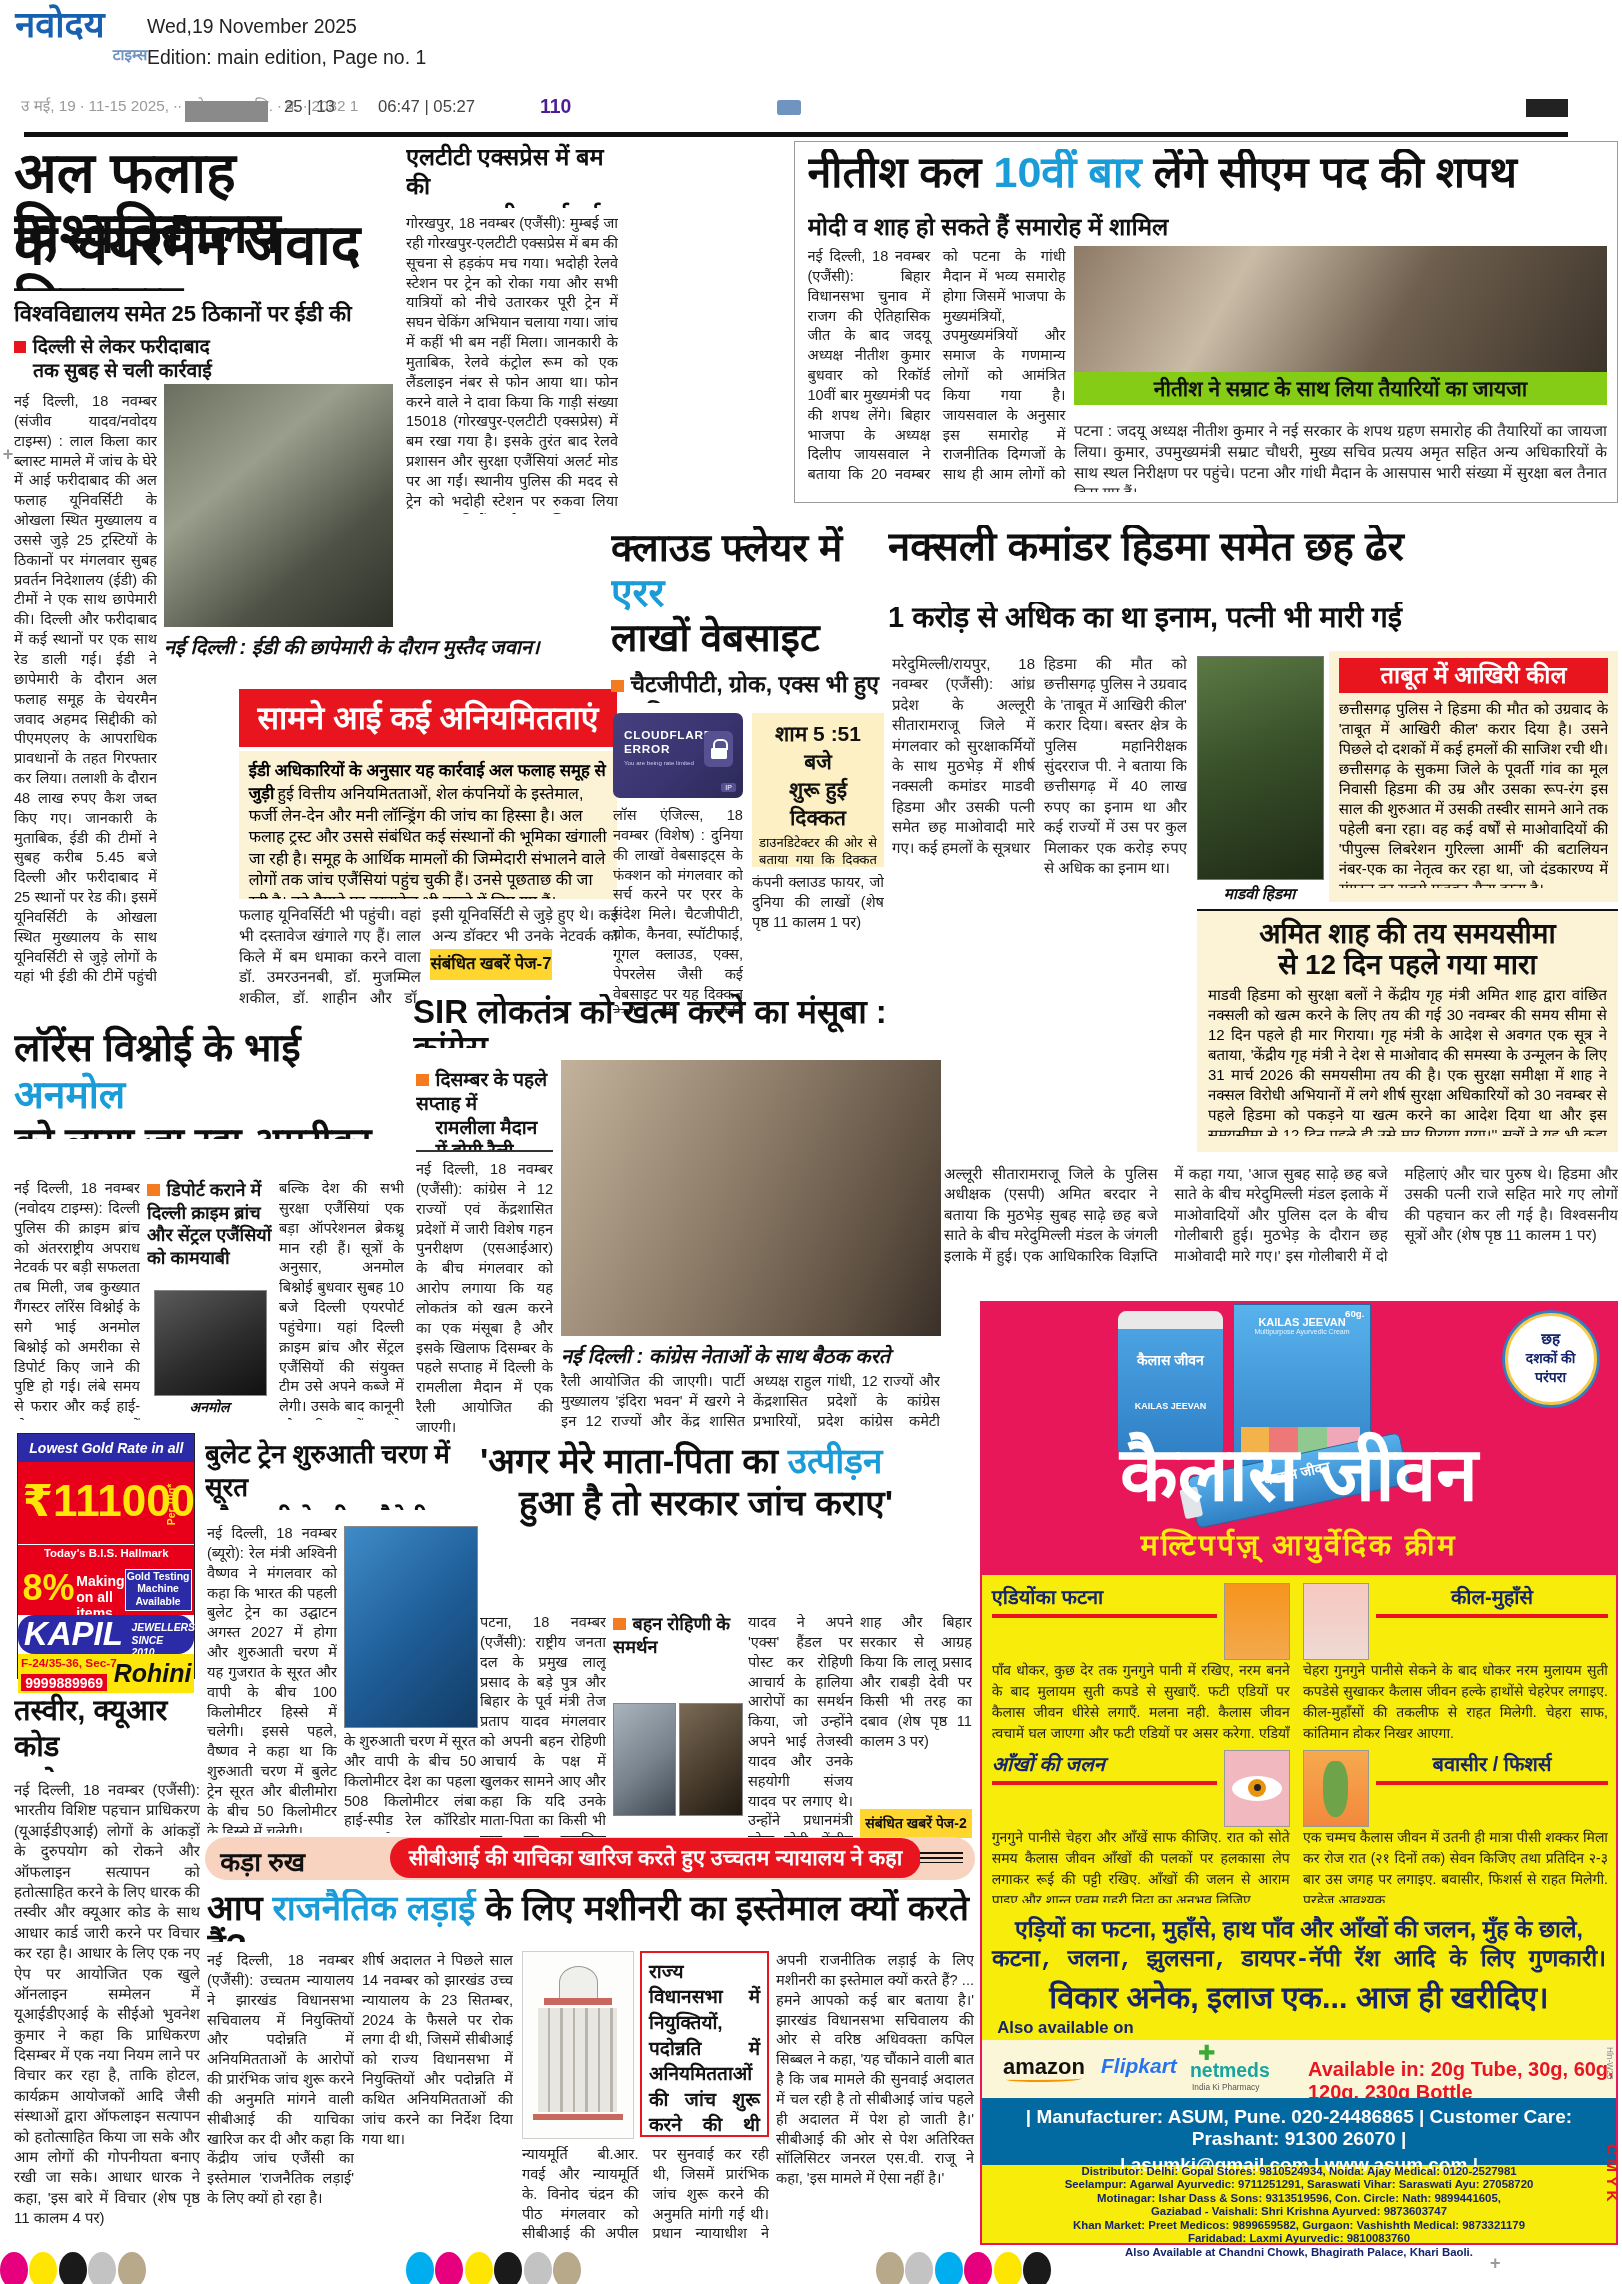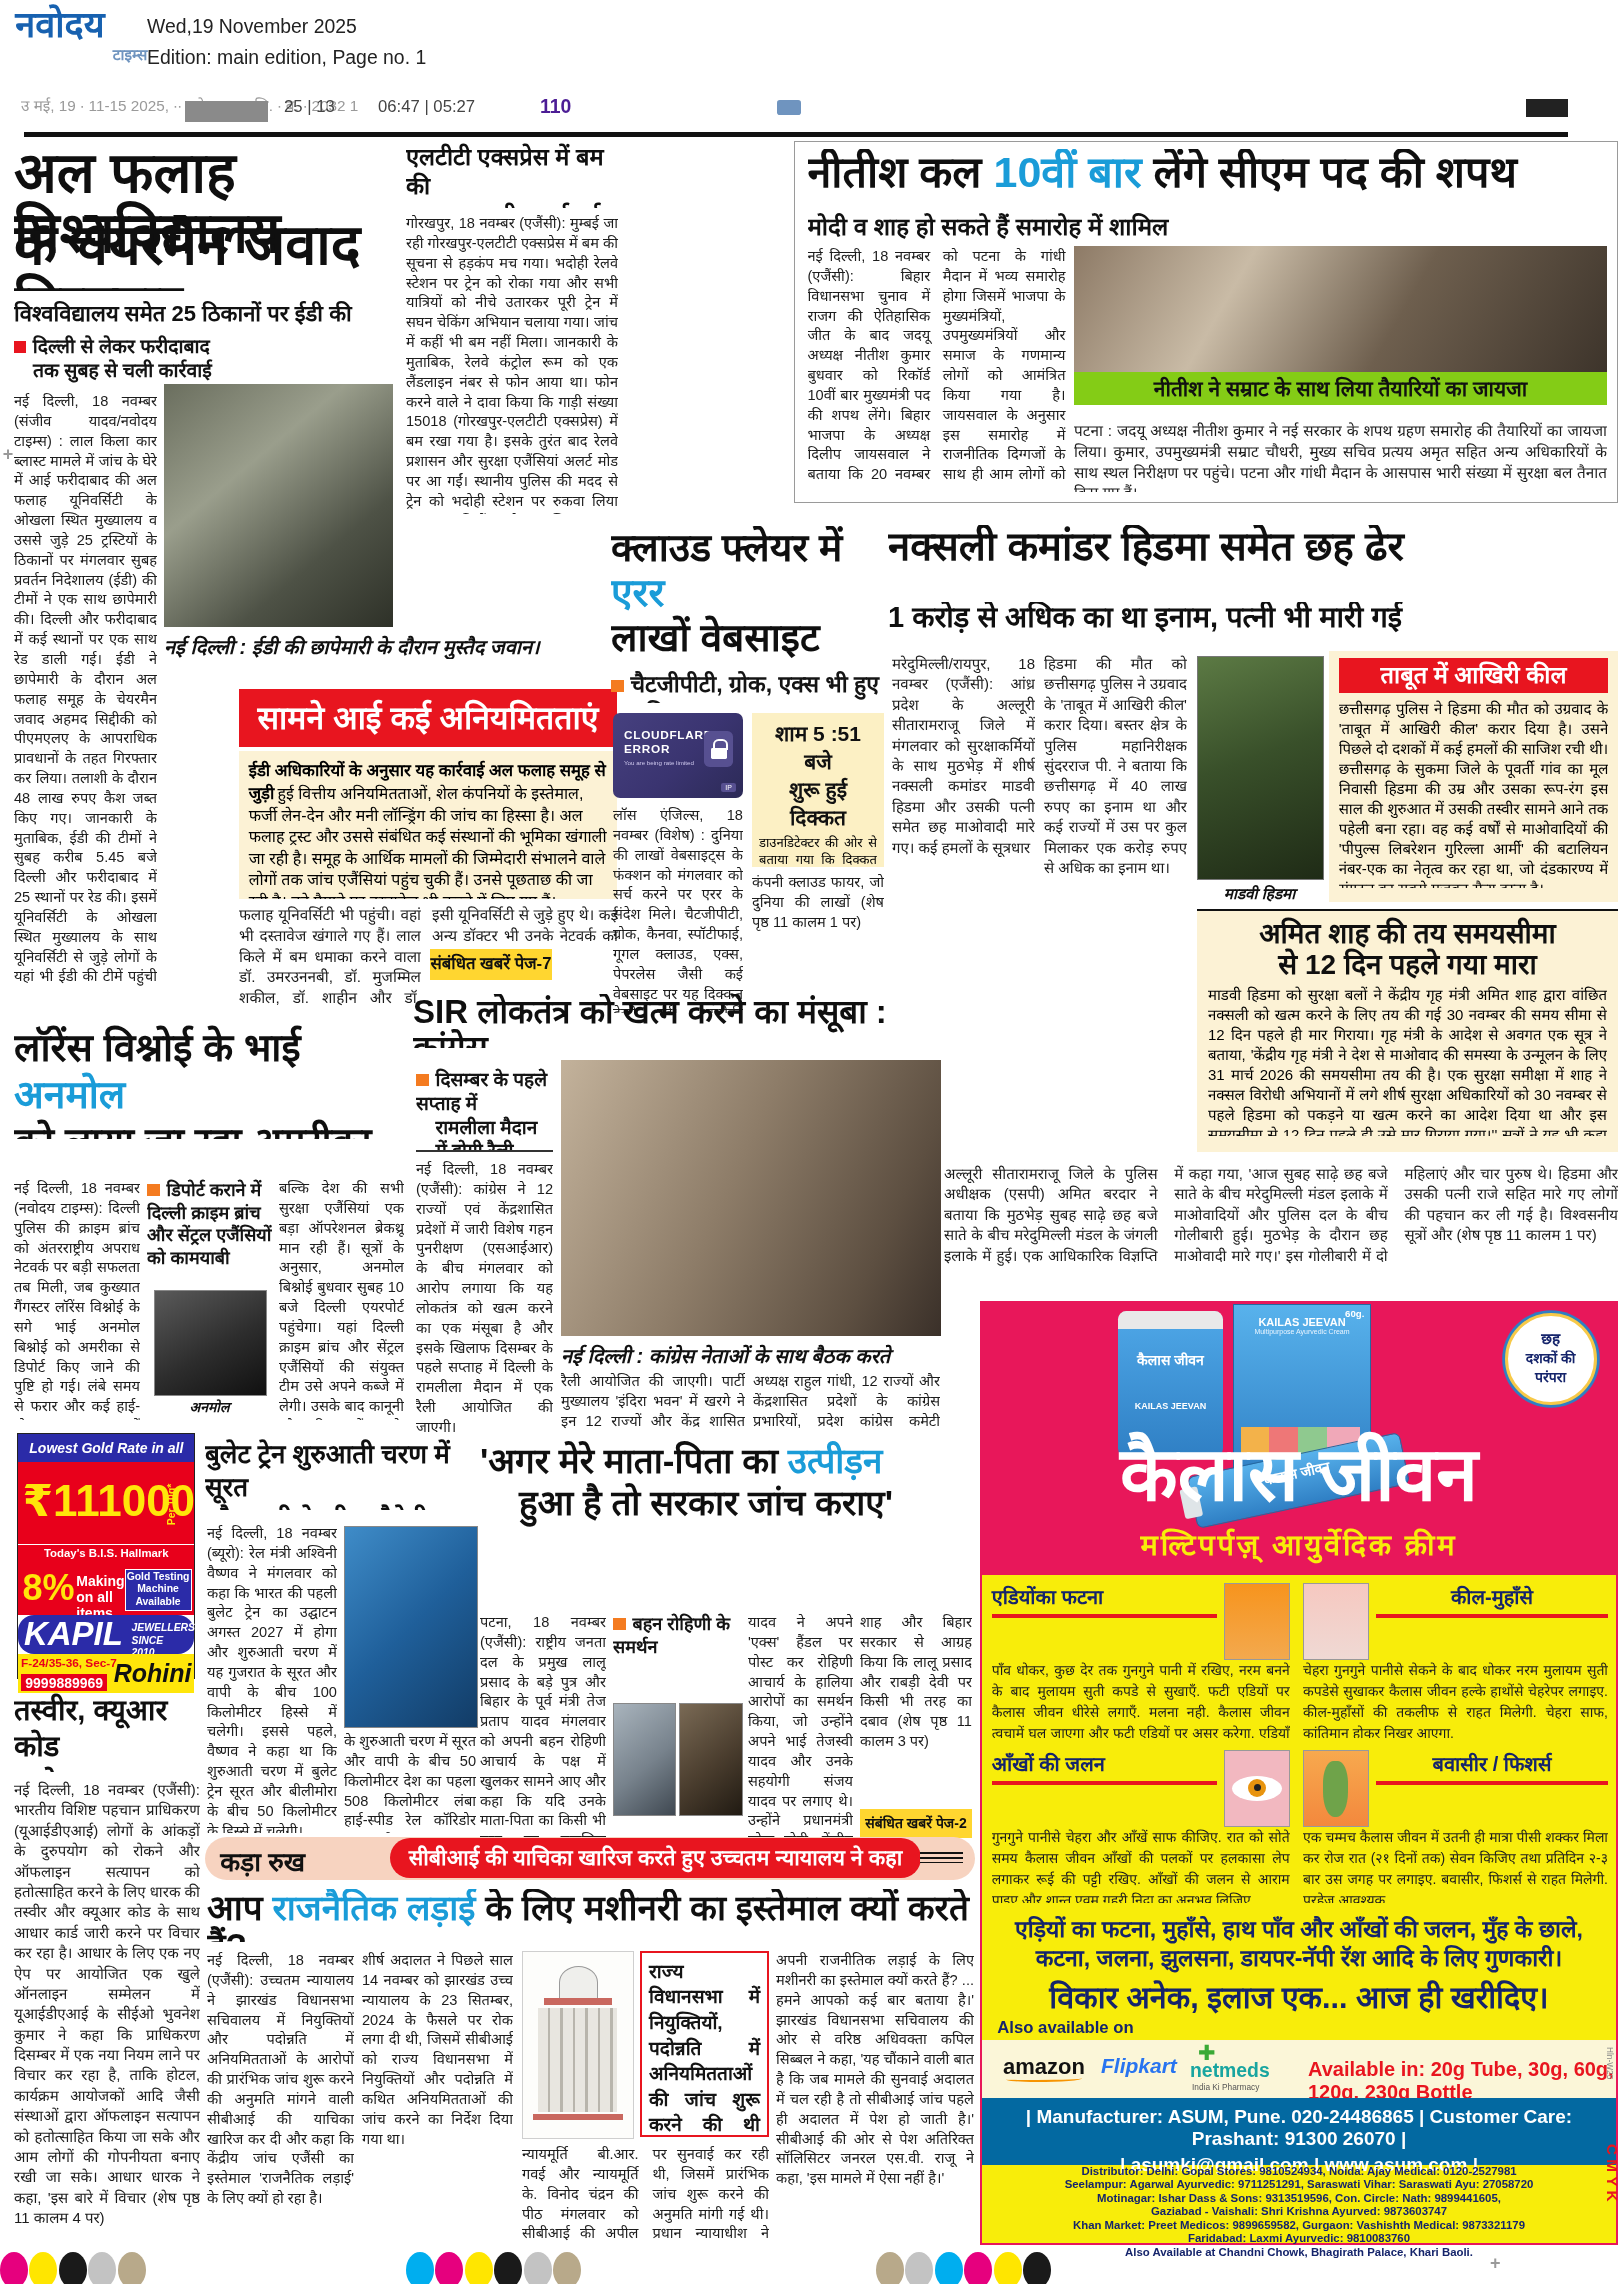--- a/index.html
+++ b/index.html
@@ -285,21 +285,21 @@
       <div style="display:flex;gap:7px;">
         <div class="kd-img" style="width:64px;height:75px;background:linear-gradient(#f6c8c0,#efd9d4);"></div>
         <div style="flex:1;">
             <div class="kd-title c">कील-मुहाँसे</div>
             <div class="kd-rule"></div>
           </div>
       </div>
       <div class="kd-text ov" style="height:78px;">चेहरा गुनगुने पानीसे सेकने के बाद धोकर नरम मुलायम सुती कपडेसे सुखाकर कैलास जीवन हल्के हाथोंसे चेहरेपर लगाइए. कील-मुहाँसों की तकलीफ से राहत मिलेगी. चेहरा साफ, कांतिमान होकर निखर आएगा.</div>
     </div>
     <div class="abs" style="left:9.7px;top:447px;width:298px;height:153px;">
-      <div style="display:flex;gap:7px;">
+      <div style="display:flex;gap:7px;font-style:italic;">
         <div style="flex:1;">
             <div class="kd-title">आँखों की जलन</div>
             <div class="kd-rule"></div>
           </div>
         <div class="kd-img" style="width:64px;height:75px;background:#f2b8c0;position:relative;">
           <div style="position:absolute;left:7px;top:25px;width:50px;height:25px;background:#fff;border-radius:50%;"></div>
           <div style="position:absolute;left:23.6px;top:28px;width:18px;height:18px;background:#e8940f;border-radius:50%;"></div>
           <div style="position:absolute;left:29px;top:33px;width:7px;height:7px;background:#222;border-radius:50%;"></div>
         </div>
       </div>
@@ -312,21 +312,21 @@
         </div>
         <div style="flex:1;">
             <div class="kd-title c">बवासीर / फिशर्स</div>
             <div class="kd-rule"></div>
           </div>
       </div>
       <div class="kd-text ov" style="height:76px;">एक चम्मच कैलास जीवन में उतनी ही मात्रा पीसी शक्कर मिला कर रोज रात (२१ दिनों तक) सेवन किजिए तथा प्रतिदिन २-३ बार उस जगह पर लगाइए. बवासीर, फिशर्स से राहत मिलेगी. परहेज आवश्यक.</div>
     </div>
 
     <div class="abs c navy b" style="left:0;top:609px;width:634px;font-size:23px;">एड़ियों का फटना, मुहाँसे, हाथ पाँव और आँखों की जलन, मुँह के छाले,</div>
-    <div class="abs c navy b" style="left:0;top:638px;width:634px;font-size:23px;">कटना, जलना, झुलसना, डायपर-नॅपी रॅश आदि के लिए गुणकारी।</div>
+    <div class="abs c navy b" style="left:0;top:638px;width:634px;font-size:23px;font-family:Liberation Mono, monospace;">कटना, जलना, झुलसना, डायपर-नॅपी रॅश आदि के लिए गुणकारी।</div>
     <div class="abs c navy" style="left:0;top:672px;width:634px;font-size:30.5px;font-weight:900;">विकार अनेक, इलाज एक... आज ही खरीदिए।</div>
     <div class="abs navy b" style="left:15.3px;top:715px;font-size:16.7px;">Also available on</div>
 
     <div class="abs" style="left:0;top:737px;width:634px;height:58px;background:#fbf6d8;">
       <span style="position:absolute;left:21px;top:14px;font-size:22px;font-weight:bold;color:#111;">amazon</span>
       <span style="position:absolute;left:23.6px;top:36px;width:76px;height:4.2px;border-bottom:2.8px solid #f79400;border-radius:0 0 60% 40%;"></span>
       <span style="position:absolute;left:119px;top:14px;font-size:21px;font-weight:bold;font-style:italic;color:#2874f0;">Flipkart</span>
       <span style="position:absolute;left:216px;top:1.4px;color:#3aaa35;font-size:21px;font-weight:900;">✚</span>
       <span style="position:absolute;left:208px;top:19.4px;font-size:19.4px;font-weight:bold;color:#18a5a0;">netmeds</span>
       <span style="position:absolute;left:210px;top:42px;font-size:8.3px;color:#555;">India Ki Pharmacy</span>

